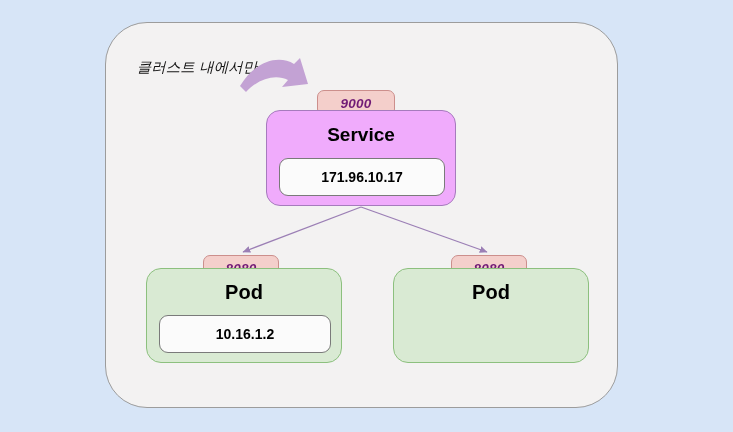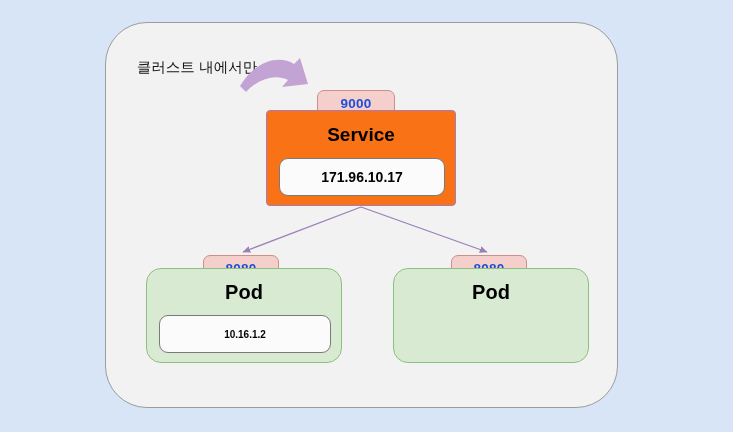--- a/index.html
+++ b/index.html
@@ -47,42 +47,42 @@
     left: 122px;
     top: 53px;
     width: 150px;
     text-align: center;
     font-size: 14.5px;
     color: #111111;
     line-height: 28px;
     font-family: "DejaVu Sans", "Liberation Sans", sans-serif;
     white-space: nowrap;
   }
-  .note-line { display: block; }
+  .note-line { display: block; font-style: italic; }
   .note-line.second { margin-left: 10px; }
 
   
   .swoosh {
     position: absolute;
     left: 238px;
     top: 50px;
     width: 90px;
     height: 62px;
   }
 
   
   .service-box {
     position: absolute;
     left: 266px;
     top: 110px;
     width: 190px;
     height: 96px;
-    background: #f97316;
+    background: #f0abfc;
     border: 1.5px solid #a67bbd;
-    border-radius: 4px;
+    border-radius: 14px;
     box-sizing: border-box;
   }
   .service-label {
     position: absolute;
     left: 0;
     top: 13px;
     width: 100%;
     text-align: center;
     font-size: 19px;
     font-weight: bold;
@@ -111,22 +111,23 @@
     position: absolute;
     background: #f4cfcb;
     border: 1.4px solid #cc8f8c;
     border-radius: 7px;
     box-sizing: border-box;
     display: flex;
     align-items: center;
     justify-content: center;
     font-size: 13.5px;
     font-weight: bold;
-    color: #1d4ed8;
+    color: #701a75;
     letter-spacing: 0.3px;
+    font-style: italic;
   }
   .badge-service { left: 317px; top: 90px;  width: 78px; height: 26px; }
   .badge-pod-l   { left: 203px; top: 255px; width: 76px; height: 26px; }
   .badge-pod-r   { left: 451px; top: 255px; width: 76px; height: 26px; }
 
   
   .pod-box {
     position: absolute;
     top: 268px;
     width: 196px;
@@ -155,21 +156,21 @@
     top: 46px;
     width: 172px;
     height: 38px;
     background: #fbfbfb;
     border: 1.3px solid #7a7a7a;
     border-radius: 9px;
     box-sizing: border-box;
     display: flex;
     align-items: center;
     justify-content: center;
-    font-size: 10px;
+    font-size: 14px;
     font-weight: bold;
     color: #000000;
   }
 
   
   .connectors {
     position: absolute;
     left: 0;
     top: 0;
     width: 733px;

